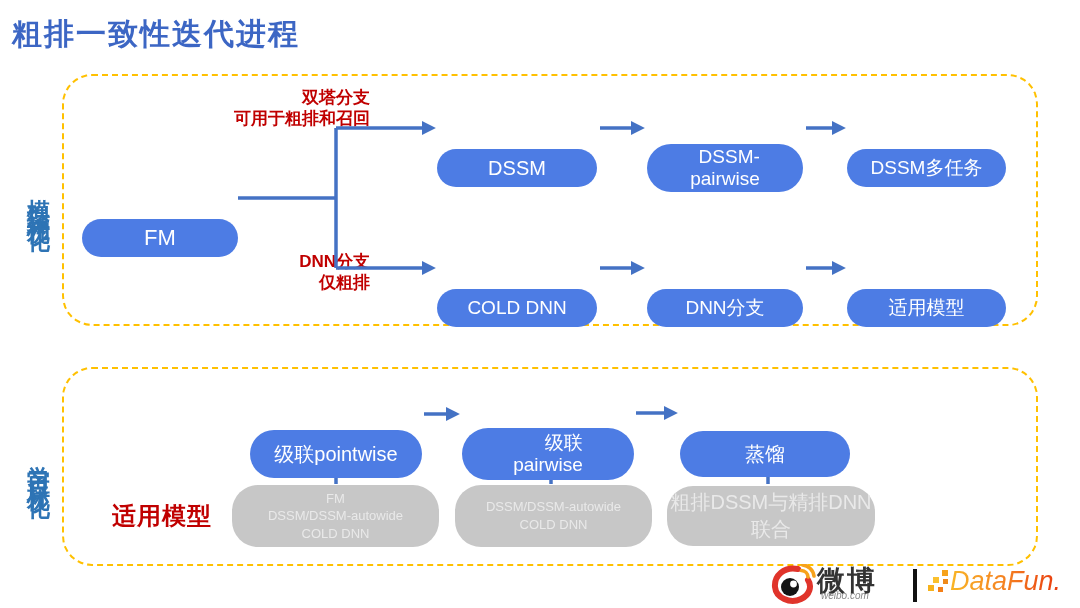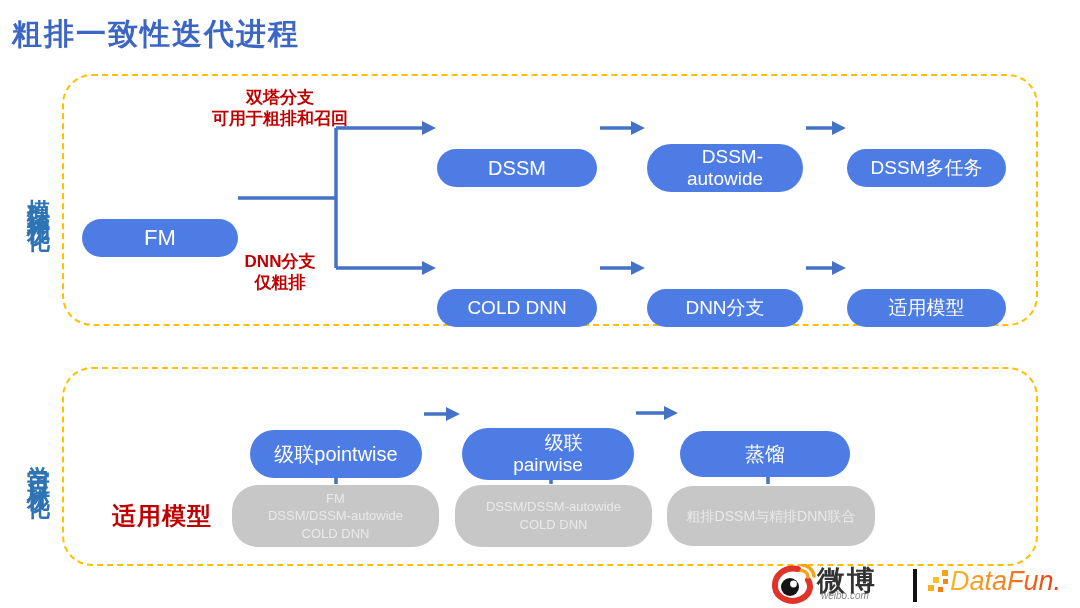--- a/index.html
+++ b/index.html
@@ -23,21 +23,21 @@
   
   .side-label{
     writing-mode:vertical-rl;text-orientation:upright;
     color:var(--side_label_blue,#2e74b5);font-size:23px;font-weight:bold;
     letter-spacing:6px;line-height:1;text-align:center;
   }
   .sl1{left:27px;top:74px;height:248px;}
   .sl2{left:27px;top:367px;height:195px;}
   
   .note{
-    color:var(--note_red,#c00000);font-weight:bold;text-align:center;
+    color:var(--note_red,#c00000);font-weight:bold;text-align:right;
     font-size:17px;line-height:1.25;
   }
   .note-models{font-size:24px;letter-spacing:1px;}
   
   .node{
     background:var(--node_blue,#4d7ce4);color:#ffffff;border-radius:999px;
     display:flex;align-items:center;justify-content:center;text-align:right;
     line-height:1.15;
     margin-top:40px;
   }
@@ -91,41 +91,41 @@
       <path d="M636,413 H666" marker-end="url(#ah)"></path>
       <path d="M336,484 V453" marker-end="url(#ah)"></path>
       <path d="M551,484 V453" marker-end="url(#ah)"></path>
       <path d="M768,484 V451" marker-end="url(#ah)"></path>
     </g>
   </svg>
 
   <div class="abs node" style="left:82px;top:179px;width:156px;height:38px;font-size:22px;">FM</div>
   <div class="abs node" style="left:437px;top:109px;width:160px;height:38px;font-size:20px;">DSSM</div>
   <div class="abs node preline" style="left:647px;top:104px;width:156px;height:48px;font-size:19px;">DSSM-
-autowide</div>
+pairwise</div>
   <div class="abs node" style="left:847px;top:109px;width:159px;height:38px;font-size:19px;">DSSM多任务</div>
   <div class="abs node" style="left:437px;top:249px;width:160px;height:38px;font-size:19px;">COLD DNN</div>
   <div class="abs node" style="left:647px;top:249px;width:156px;height:38px;font-size:19px;">DNN分支</div>
   <div class="abs node" style="left:847px;top:249px;width:159px;height:38px;font-size:19px;">适用模型</div>
 
   <div class="abs container c-bottom"></div>
   <div class="abs side-label sl2">学习目标优化</div>
   <div class="abs note note-models" style="left:112px;top:501px;">适用模型</div>
 
   <div class="abs node" style="left:250px;top:390px;width:172px;height:48px;font-size:20px;">级联pointwise</div>
   <div class="abs node preline" style="left:462px;top:388px;width:172px;height:52px;font-size:19px;">级联
 pairwise</div>
   <div class="abs node" style="left:680px;top:391px;width:170px;height:46px;font-size:20px;">蒸馏</div>
 
   <div class="abs graybox preline" style="left:232px;top:485px;width:207px;height:62px;">FM
 DSSM/DSSM-autowide
 COLD DNN</div>
   <div class="abs graybox preline" style="left:455px;top:485px;width:197px;height:62px;">DSSM/DSSM-autowide
 COLD DNN</div>
-  <div class="abs graybox" style="left:667px;top:486px;width:208px;height:60px;font-size:14px;">粗排DSSM与精排DNN联合</div>
+  <div class="abs graybox" style="left:667px;top:486px;width:208px;height:60px;font-size:20px;">粗排DSSM与精排DNN联合</div>
 
   <svg class="abs" style="left:769px;top:564px;" width="48" height="42" viewBox="0 0 48 42">
     <path d="M29 5 C 15 2, 5 12, 6 23 C 7 34, 21 40, 32 35 C 41 31, 43 22, 39 16" fill="none" stroke="#e0342b" stroke-width="6" stroke-linecap="round"></path>
     <circle cx="21" cy="23" r="9" fill="#141414"></circle>
     <circle cx="24.5" cy="20" r="3.4" fill="#ffffff"></circle>
     <path d="M39 13 a7 7 0 0 0 -6.5 -6.5" fill="none" stroke="#f7a21b" stroke-width="3.6" stroke-linecap="round"></path>
     <path d="M45 12 a12.5 12.5 0 0 0 -11.5 -11" fill="none" stroke="#f7a21b" stroke-width="3.6" stroke-linecap="round"></path>
   </svg>
   <div class="abs weibo-name">微博</div>
   <div class="abs weibo-domain">weibo.com</div>

